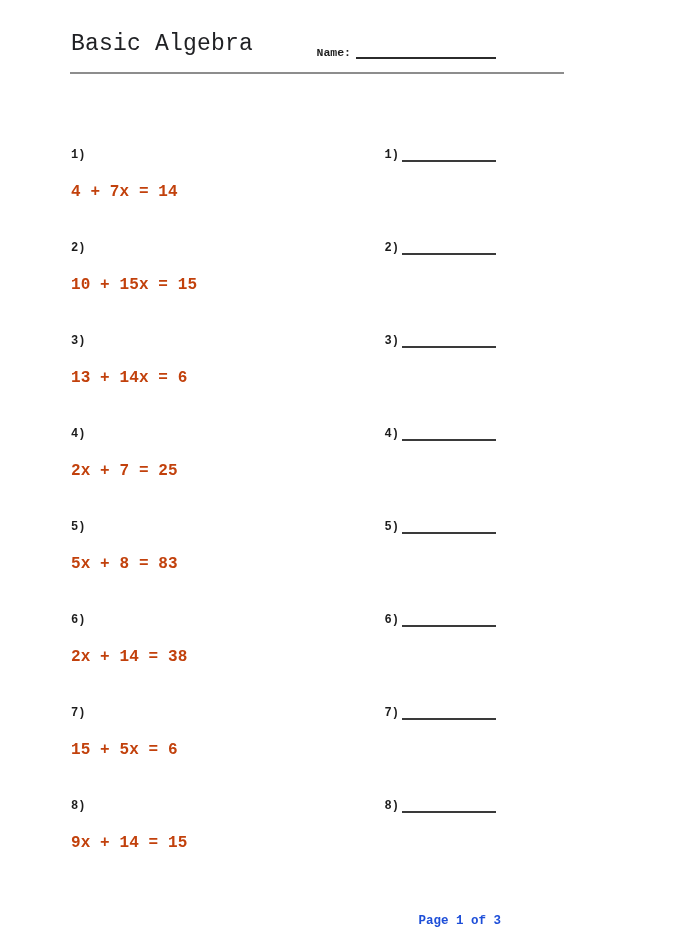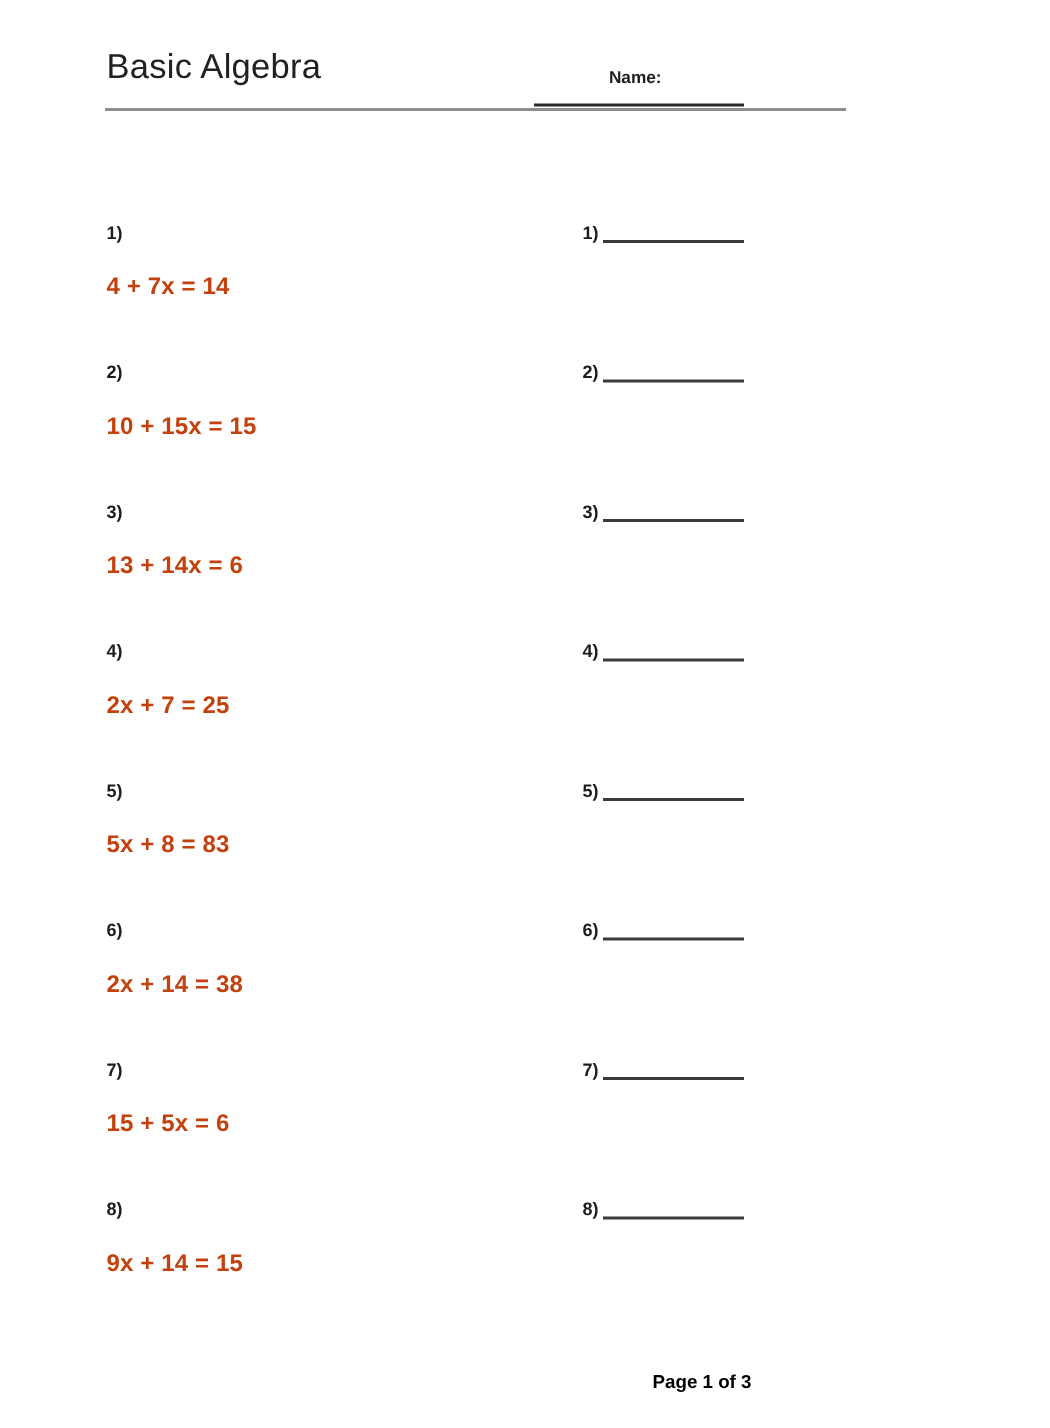--- a/index.html
+++ b/index.html
@@ -2,40 +2,39 @@
 <html><head>
 <meta charset="utf-8">
 <style>
   * { box-sizing: border-box; margin: 0; padding: 0; }
   html, body { background: #ffffff; }
   .page {
     position: relative;
     width: 564px;
     height: 952px;
     background: #ffffff;
-    font-family: Liberation Sans, sans-serif;
+    font-family: Liberation Mono, monospace;
     color: #1f1f1f;
     overflow: hidden;
   }
   .title {
     position: absolute;
     left: 71px;
     top: 31px;
     font-size: 23px;
     font-weight: 500;
     letter-spacing: 0.2px;
     color: #202124;
   }
   .name-row {
     position: absolute;
     top: 46px;
     right: 68px;
     display: flex;
-    align-items: center;
-    flex-direction: column;
+    align-items: flex-start;
   }
   .name-label {
     font-size: 11.5px;
     font-weight: 700;
     color: #1f1f1f;
     padding-right: 5px;
   }
   .name-line {
     width: 140px;
     height: 13px;
@@ -97,21 +96,21 @@
     width: 94px;
     height: 13px;
     border-bottom: 2px solid #3a3a3a;
   }
   .footer {
     position: absolute;
     right: 63px;
     top: 914px;
     font-size: 12.5px;
     font-weight: 600;
-    color: #000000;
+    color: #1d4ed8;
   }
 </style>
 </head>
 <body>
 
 <div class="page">
 
   <div class="title">Basic Algebra</div>
 
   <div class="name-row">

